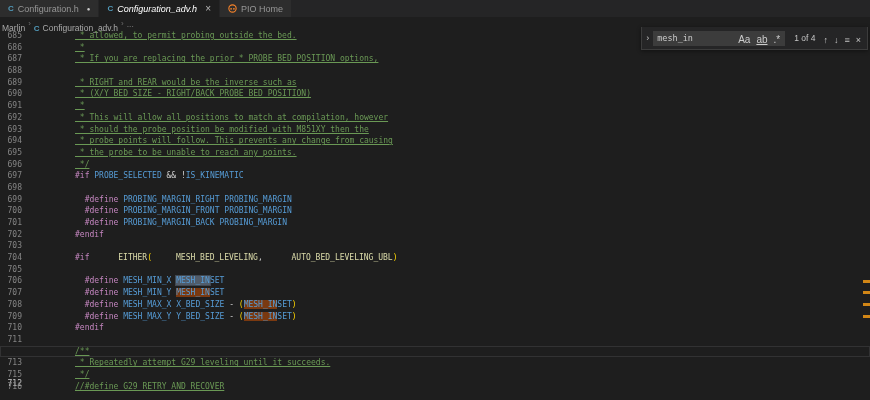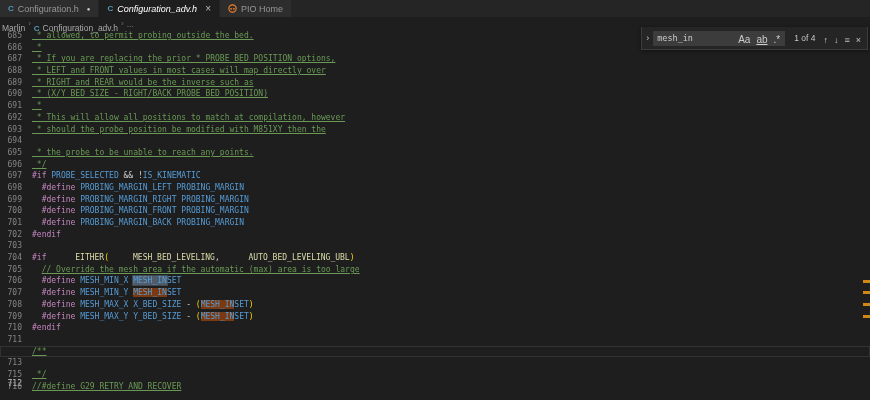--- a/index.html
+++ b/index.html
@@ -20,21 +20,21 @@
   
   .breadcrumb{height:13px;display:flex;align-items:center;gap:3px;padding-left:5px;
               font-size:8.5px;color:#a9a9a9;background:#1e1e1e;margin-left:-3px;}
   .crumb{display:flex;align-items:center;gap:3px;cursor:pointer;margin-top:9px;}
   .crumb-sep{color:#6e6e6e;font-size:8px;}
   .crumb-trailing{color:#7c7c7c;}
 
   
   .editor{position:absolute;top:30px;left:0;right:0;bottom:0;overflow:hidden;
           font-family:"DejaVu Sans Mono",monospace;font-size:8px;}
-  .row{display:flex;height:11.7px;line-height:11.7px;}
+  .row{display:flex;height:11.7px;line-height:11.7px;gap:43px;}
   .row.current{outline:1px solid #323233;outline-offset:-1px;}
   .ln{width:22px;text-align:right;color:#858585;flex:none;user-select:none;}
   .row.current .ln{color:#c6c6c6;margin-top:32px;}
   .code{padding-left:10px;white-space:pre;color:#d4d4d4;}
   .cm{color:#6A9955;text-decoration:underline;} .pp{color:#C586C0;} .id{color:#569CD6;text-align:right;}
   .fn{color:#DCDCAA;margin-left:24px;} .op{color:#D4D4D4;} .br{color:#FFD700;}
   .h-cur{background:#515C6A;box-shadow:0 0 0 1px #74879f66;}
   .h-match{background:rgba(234,92,0,0.45);}
 
   
@@ -104,21 +104,20 @@
         <div class="row">
           <span class="ln">686</span>
           <span class="code"><span class="cm"> *</span></span>
         </div>
         <div class="row">
           <span class="ln">687</span>
           <span class="code"><span class="cm"> * If you are replacing the prior *_PROBE_BED_POSITION options,</span></span>
         </div>
         <div class="row">
           <span class="ln">688</span>
-          <span class="code"><span class="cm"> * LEFT and FRONT values in most cases will map directly over</span></span>
         </div>
         <div class="row">
           <span class="ln">689</span>
           <span class="code"><span class="cm"> * RIGHT and REAR would be the inverse such as</span></span>
         </div>
         <div class="row">
           <span class="ln">690</span>
           <span class="code"><span class="cm"> * (X/Y_BED_SIZE - RIGHT/BACK_PROBE_BED_POSITION)</span></span>
         </div>
         <div class="row">
@@ -128,36 +127,36 @@
         <div class="row">
           <span class="ln">692</span>
           <span class="code"><span class="cm"> * This will allow all positions to match at compilation, however</span></span>
         </div>
         <div class="row">
           <span class="ln">693</span>
           <span class="code"><span class="cm"> * should the probe position be modified with M851XY then the</span></span>
         </div>
         <div class="row">
           <span class="ln">694</span>
+          <span class="code"><span class="cm"> * probe points will follow. This prevents any change from causing</span></span>
         </div>
         <div class="row">
           <span class="ln">695</span>
           <span class="code"><span class="cm"> * the probe to be unable to reach any points.</span></span>
         </div>
         <div class="row">
           <span class="ln">696</span>
           <span class="code"><span class="cm"> */</span></span>
         </div>
         <div class="row">
           <span class="ln">697</span>
           <span class="code"><span class="pp">#if </span><span class="id">PROBE_SELECTED</span><span class="op"> &amp;&amp; !</span><span class="id">IS_KINEMATIC</span></span>
         </div>
         <div class="row">
           <span class="ln">698</span>
-          <span class="code"><span class="op">  </span><span class="pp">#define </span><span class="id">PROBING_MARGIN_LEFT</span><span class="op"> </span><span class="id">PROBING_MARGIN</span></span>
         </div>
         <div class="row">
           <span class="ln">699</span>
           <span class="code"><span class="op">  </span><span class="pp">#define </span><span class="id">PROBING_MARGIN_RIGHT</span><span class="op"> </span><span class="id">PROBING_MARGIN</span></span>
         </div>
         <div class="row">
           <span class="ln">700</span>
           <span class="code"><span class="op">  </span><span class="pp">#define </span><span class="id">PROBING_MARGIN_FRONT</span><span class="op"> </span><span class="id">PROBING_MARGIN</span></span>
         </div>
         <div class="row">
@@ -171,21 +170,20 @@
         <div class="row">
           <span class="ln">703</span>
           <span class="code"></span>
         </div>
         <div class="row">
           <span class="ln">704</span>
           <span class="code"><span class="pp">#if </span><span class="fn">EITHER</span><span class="br">(</span><span class="fn">MESH_BED_LEVELING</span><span class="op">, </span><span class="fn">AUTO_BED_LEVELING_UBL</span><span class="br">)</span></span>
         </div>
         <div class="row">
           <span class="ln">705</span>
-          <span class="code"><span class="op">  </span><span class="cm">// Override the mesh area if the automatic (max) area is too large</span></span>
         </div>
         <div class="row">
           <span class="ln">706</span>
           <span class="code"><span class="op">  </span><span class="pp">#define </span><span class="id">MESH_MIN_X</span><span class="op"> </span><span class="id h-cur">MESH_IN</span><span class="id">SET</span></span>
         </div>
         <div class="row">
           <span class="ln">707</span>
           <span class="code"><span class="op">  </span><span class="pp">#define </span><span class="id">MESH_MIN_Y</span><span class="op"> </span><span class="id h-match">MESH_IN</span><span class="id">SET</span></span>
         </div>
         <div class="row">
@@ -203,20 +201,21 @@
         <div class="row">
           <span class="ln">711</span>
           <span class="code"></span>
         </div>
         <div class="row current">
           <span class="ln">712</span>
           <span class="code"><span class="cm">/**</span></span>
         </div>
         <div class="row">
           <span class="ln">713</span>
+          <span class="code"><span class="cm"> * Repeatedly attempt G29 leveling until it succeeds.</span></span>
         </div>
         <div class="row">
           <span class="ln">715</span>
           <span class="code"><span class="cm"> */</span></span>
         </div>
         <div class="row">
           <span class="ln">716</span>
           <span class="code"><span class="cm">//#define G29_RETRY_AND_RECOVER</span></span>
         </div>
       </div>

